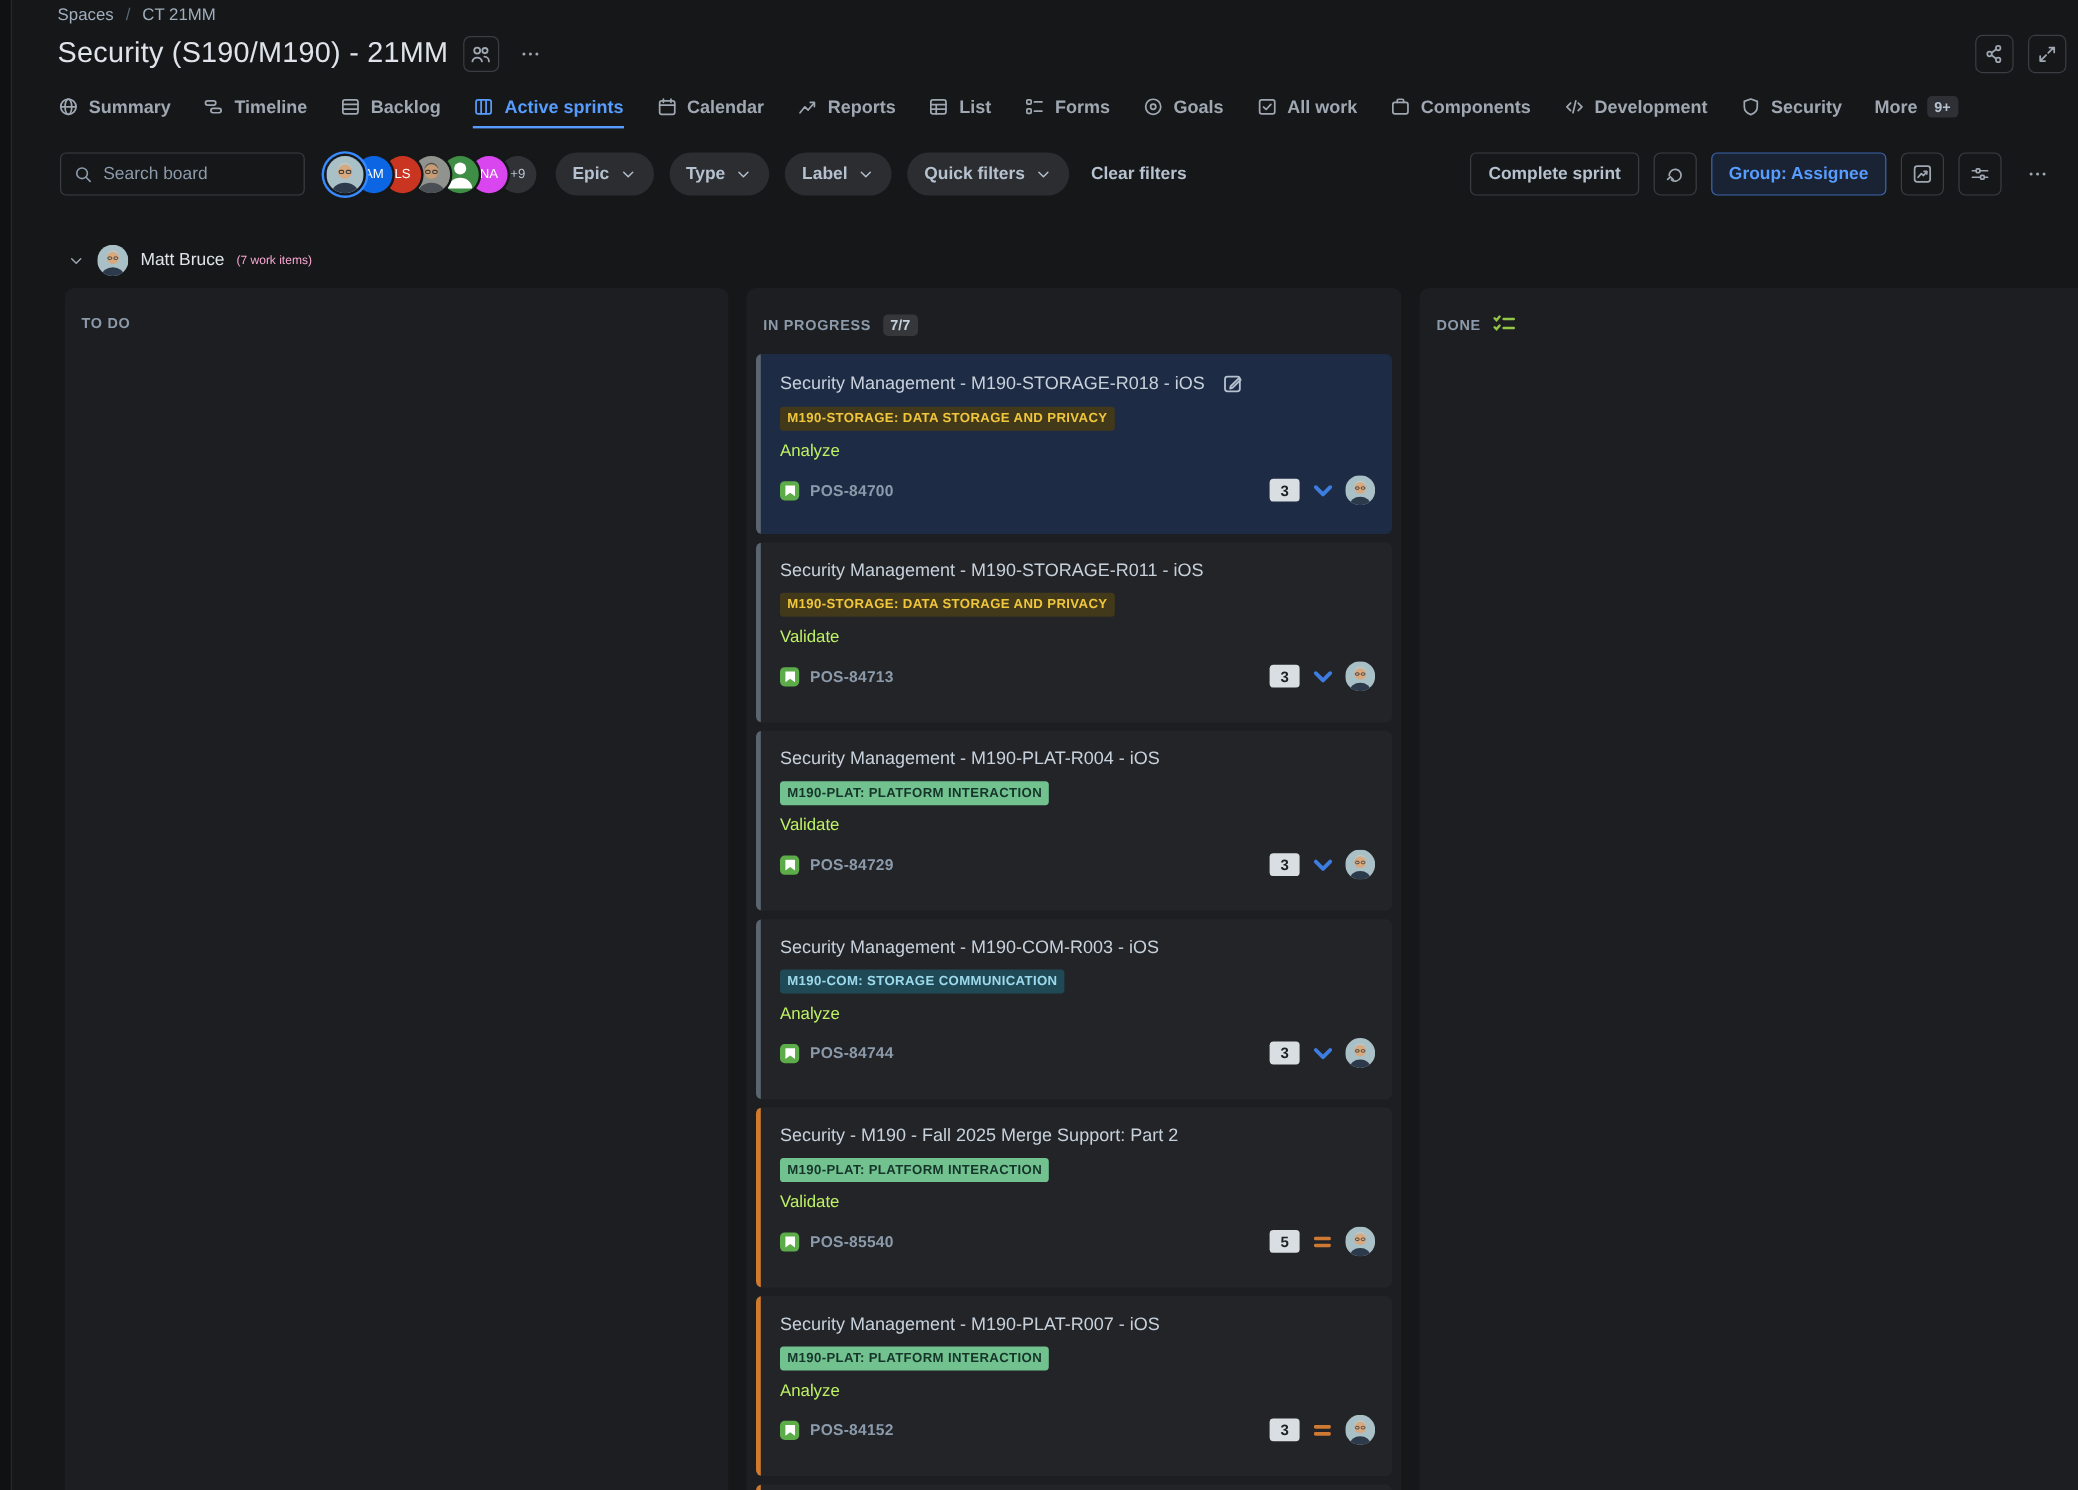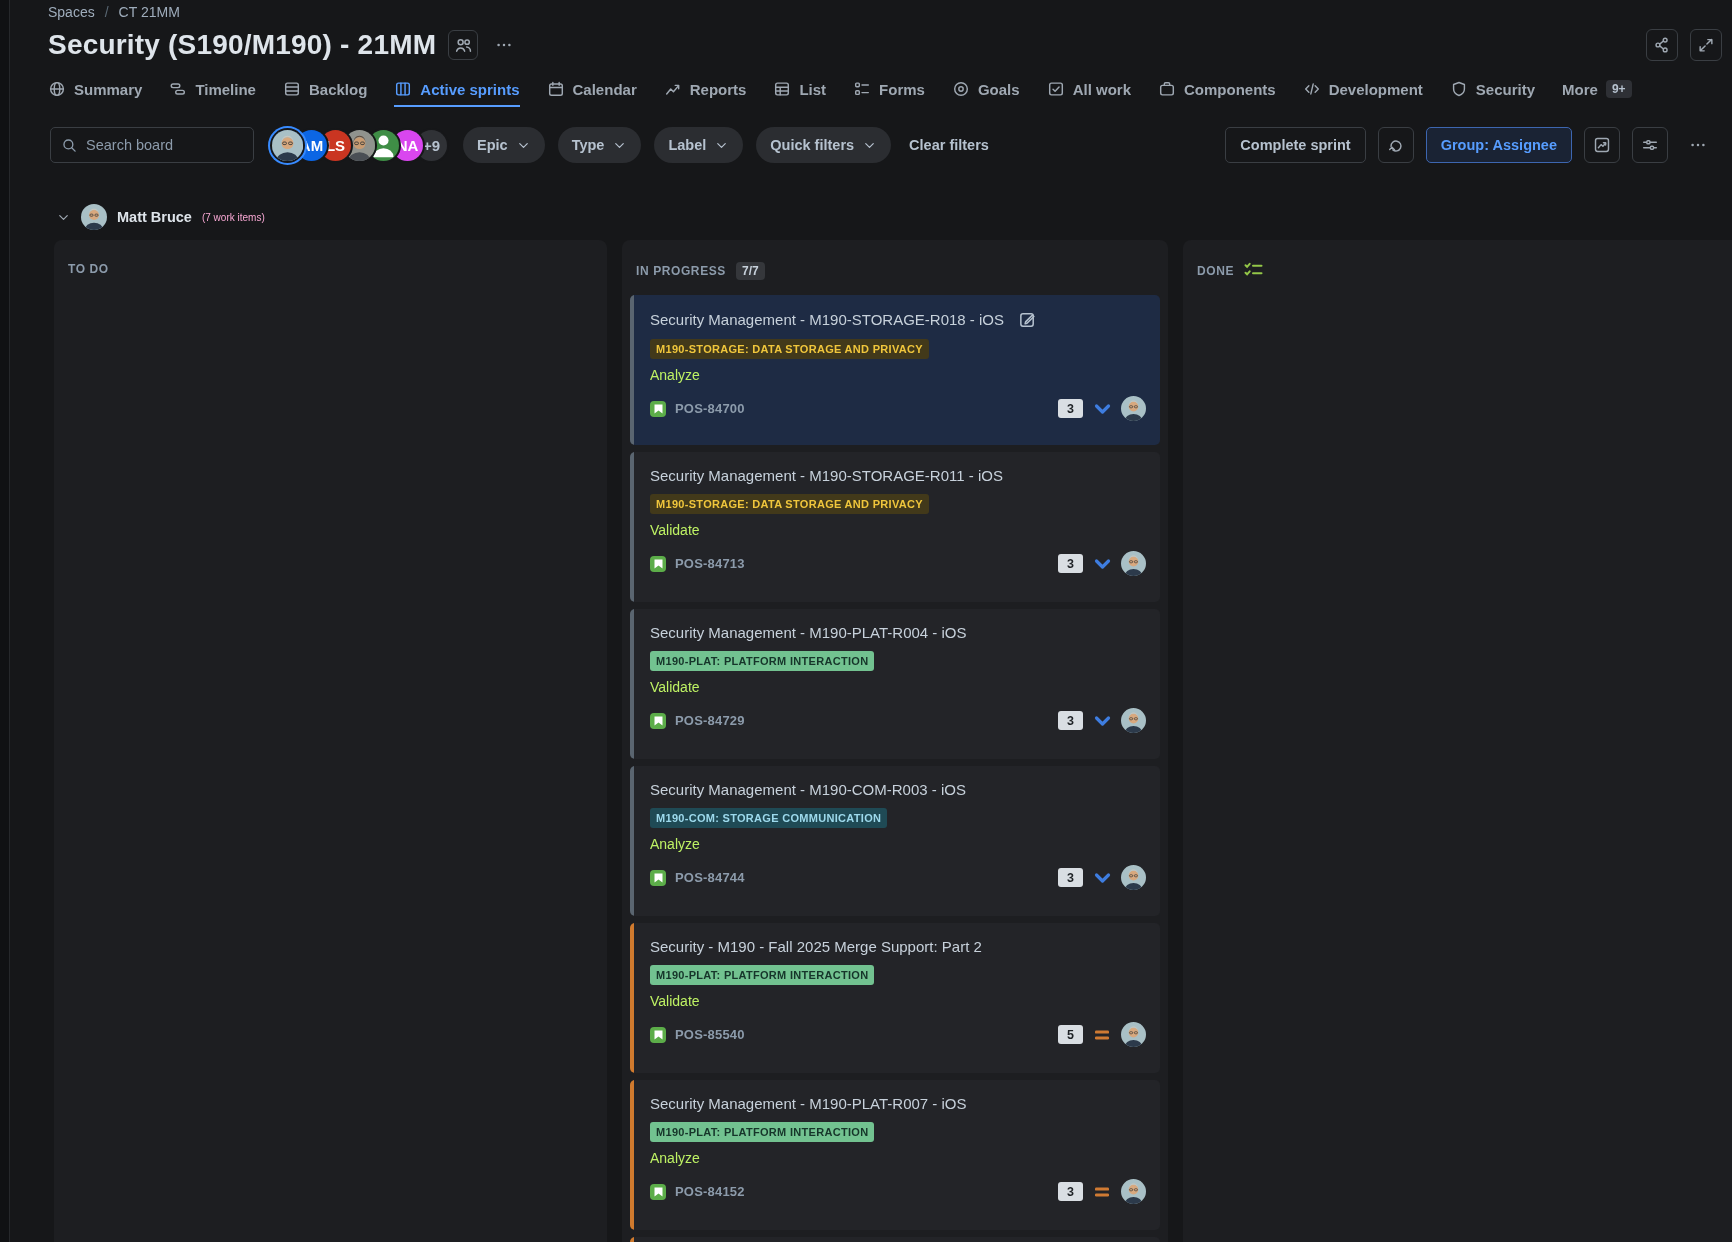--- a/index.html
+++ b/index.html
@@ -12,62 +12,62 @@
   }
   .left-strip { width:10px; height:100%; background:#101113; border-right:1px solid #26282B; flex:0 0 auto; }
   .page { flex:1; min-width:0; padding-top:2px; }
 
   
   header { padding:0 10px 0 38px; }
   .breadcrumb { font-size:14px; color:#9FADBC; display:flex; gap:10px; align-items:center; height:20px; }
   .breadcrumb .crumb { cursor:pointer; }
   .breadcrumb .sep { color:#596773; }
   .title-row { display:flex; align-items:center; gap:12px; margin-top:5px; height:36px; }
-  h1 { font-size:28px; font-weight:700; color:#DEE4EA; letter-spacing:.2px; }
+  h1 { font-size:24px; font-weight:400; color:#DEE4EA; letter-spacing:.2px; }
   .spacer { flex:1; }
   .icon-btn { background:transparent; border:none; color:#9FA8B2; display:flex; align-items:center; justify-content:center; cursor:pointer; border-radius:6px; }
   .icon-btn.bordered { border:1px solid #3A3E43; width:32px; height:32px; }
   .icon-btn.sm { width:30px; height:30px; }
   .icon-btn.plain { width:28px; height:28px; }
   .icon-btn svg, .tab svg, .search svg, .btn svg { display:block; }
 
   .tabs { display:flex; align-items:center; gap:27px; margin-top:10px; height:34px; }
   .tab { display:flex; align-items:center; gap:8px; font-size:15px; font-weight:600; color:#9FA8B2;
          height:34px; border-bottom:2.5px solid transparent; cursor:pointer; white-space:nowrap; }
   .tab.active { color:var(--accent-blue); border-bottom-color:var(--accent-blue);justify-content:center; }
   .tab .more-badge { background:#2E3035; color:#B6C2CF; font-size:12px; font-weight:700; border-radius:4px; padding:2px 6px; }
 
   
   .filter-bar { display:flex; align-items:center; margin:20px 10px 0 40px; height:36px; gap:12px; }
   .search { display:flex; align-items:center; gap:8px; width:204px; height:36px; border:1px solid #3A3E43; border-radius:5px; padding:0 10px; color:#8C9BAB; }
   .search input { background:transparent; border:none; outline:none; color:#C7D1DB; font-size:14.5px; width:100%; font-family:"Liberation Sans", sans-serif; }
   .search input::placeholder { color:#8C9BAB; }
   .avatar-stack { display:flex; align-items:center; padding-left:6px; margin-right:4px; }
   .avatar { width:31px; height:31px; border-radius:50%; display:flex; align-items:center; justify-content:center;
-            font-size:15px; font-weight:700; color:#fff; margin-left:-7px; box-shadow:0 0 0 2px #161719; cursor:pointer; position:relative; overflow:hidden; }
+            font-size:11px; font-weight:400; color:#fff; margin-left:-7px; box-shadow:0 0 0 2px #161719; cursor:pointer; position:relative; overflow:hidden; }
   .avatar.first { margin-left:0; }
   .avatar.ring { box-shadow:0 0 0 2px #161719, 0 0 0 4px var(--avatar-ring); }
   .avatar.more { color:#B6C2CF; }
   .avatar svg { width:100%; height:100%; }
   .dropdowns { display:flex; align-items:center; gap:13px; }
   .btn { display:flex; align-items:center; gap:8px; height:36px; border-radius:5px; font-size:14.5px; font-weight:600;
          color:#B6C2CF; background:transparent; border:none; padding:0 14px; cursor:pointer; white-space:nowrap; font-family:"Liberation Sans", sans-serif; }
   .btn.filled { background:#2B2D31;border-radius:18px; }
   .btn.bordered { border:1px solid #3A3E43; }
   .text-btn { background:none; border:none; color:#B6C2CF; font-size:14.5px; font-weight:600; cursor:pointer; padding:0 6px; font-family:"Liberation Sans", sans-serif; }
   .right-cluster { margin-left:auto; display:flex; align-items:center; gap:12px; margin-right:6px; }
   .icon-btn.h36 { width:36px; height:36px; }
   .btn.group-btn { color:var(--accent-blue); border:1px solid var(--group-button-border); background:var(--group-button-bg); }
 
   
   .group-header { display:flex; align-items:center; gap:10px; margin:40px 0 0 46px; height:28px; }
   .group-header .chev { color:#9FA8B2; cursor:pointer; display:flex; }
   .group-header .avatar-sm { width:26px; height:26px; border-radius:50%; overflow:hidden; flex:0 0 auto; }
   .group-header .avatar-sm svg { width:100%; height:100%; display:block; }
-  .group-name { font-size:14.5px; font-weight:700; color:#DEE4EA; }
+  .group-name { font-size:14.5px; font-weight:400; color:#DEE4EA; }
   .group-count { font-size:10px; color:#f9a8d4; }
 
   
   .board { display:flex; gap:15px; margin:9px 0 0 44px; height:1100px; overflow:hidden; }
   .column { background:#1D1E21; border-radius:8px; flex:0 0 auto; display:flex; flex-direction:column; }
   .col-head { display:flex; align-items:center; gap:10px; padding:22px 14px 15px 14px; font-size:12px; font-weight:700;
               letter-spacing:.6px; color:#8C9BAB; }
   .col-count { background:#35373B; color:#C7D1DB; border-radius:4px; padding:2px 6px; font-size:12px; letter-spacing:0; }
   .cards { padding:0 8px 8px 8px; display:flex; flex-direction:column; gap:7px; }
 

